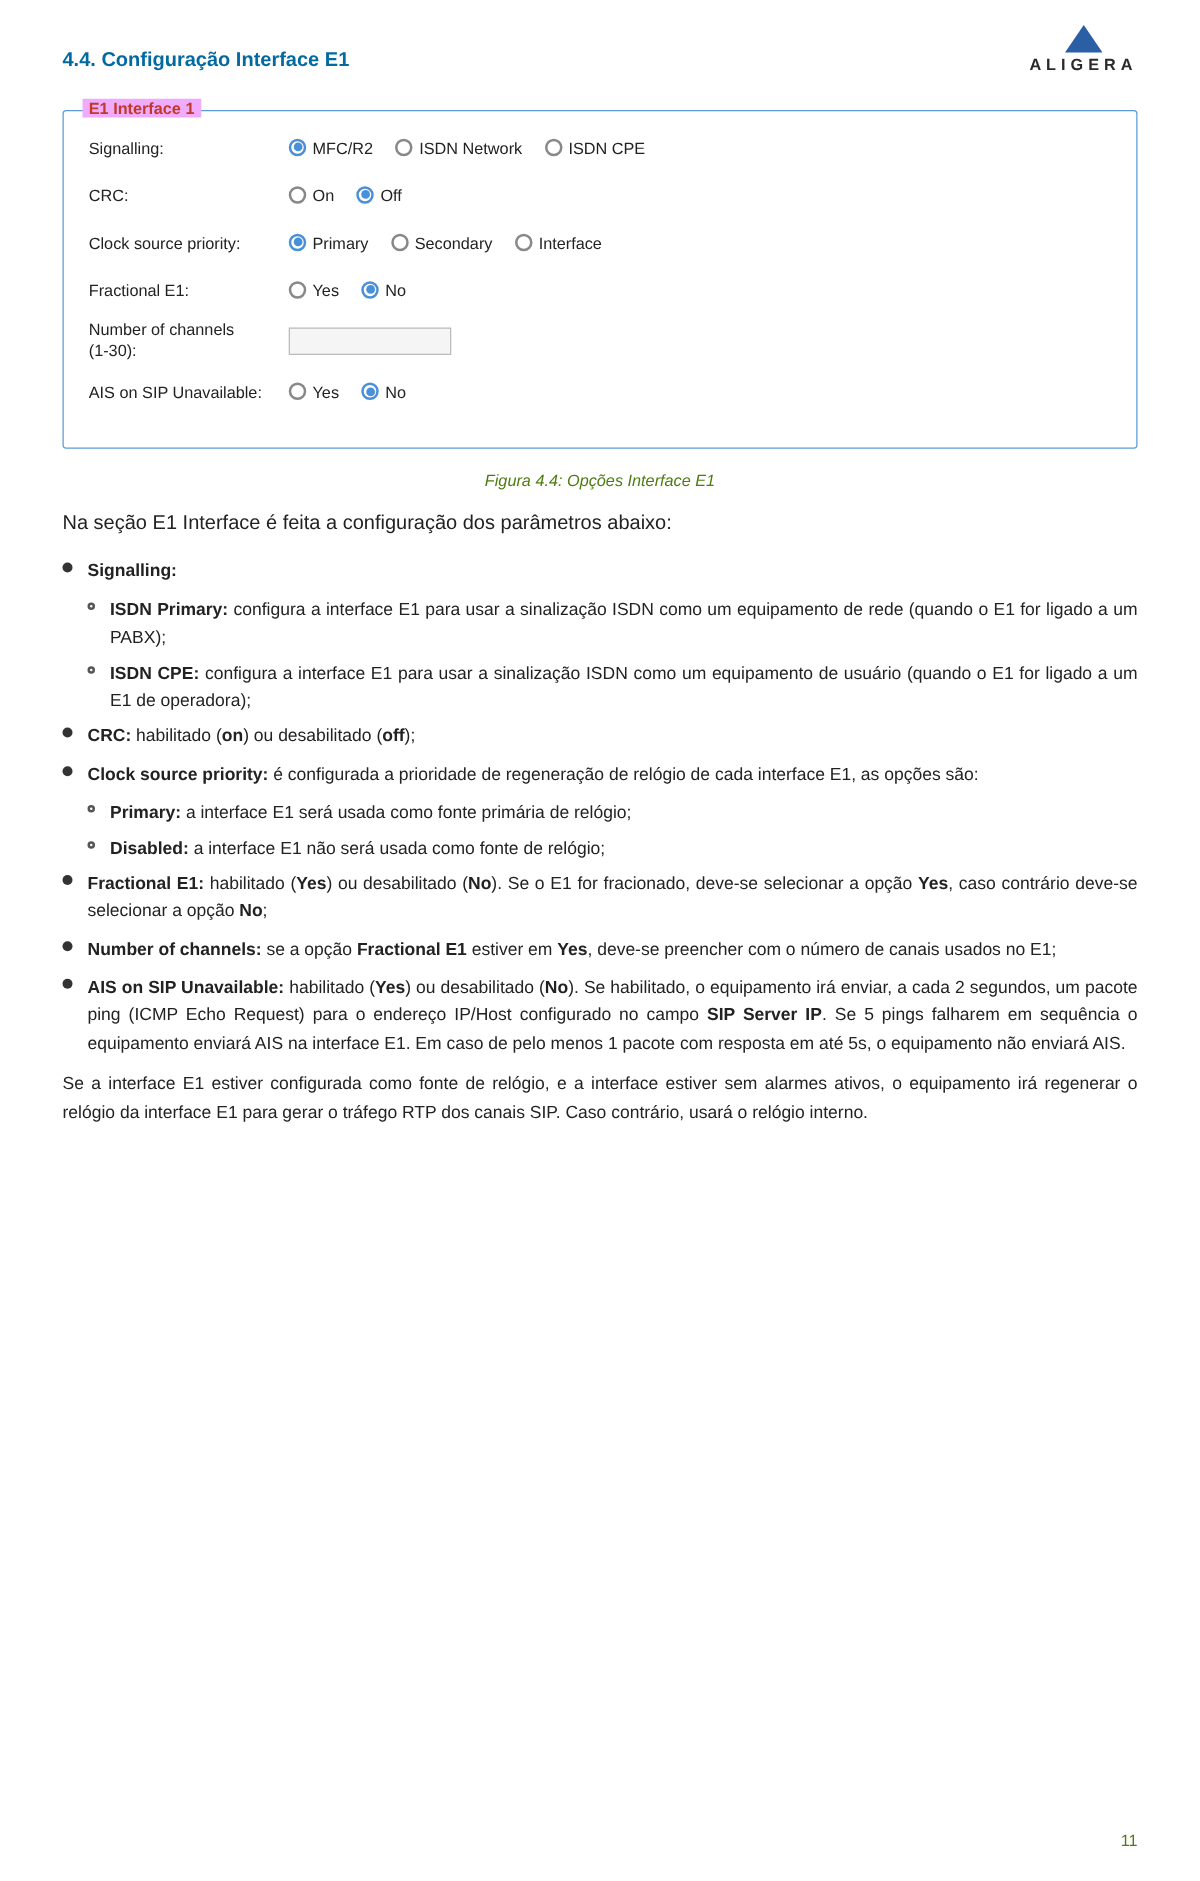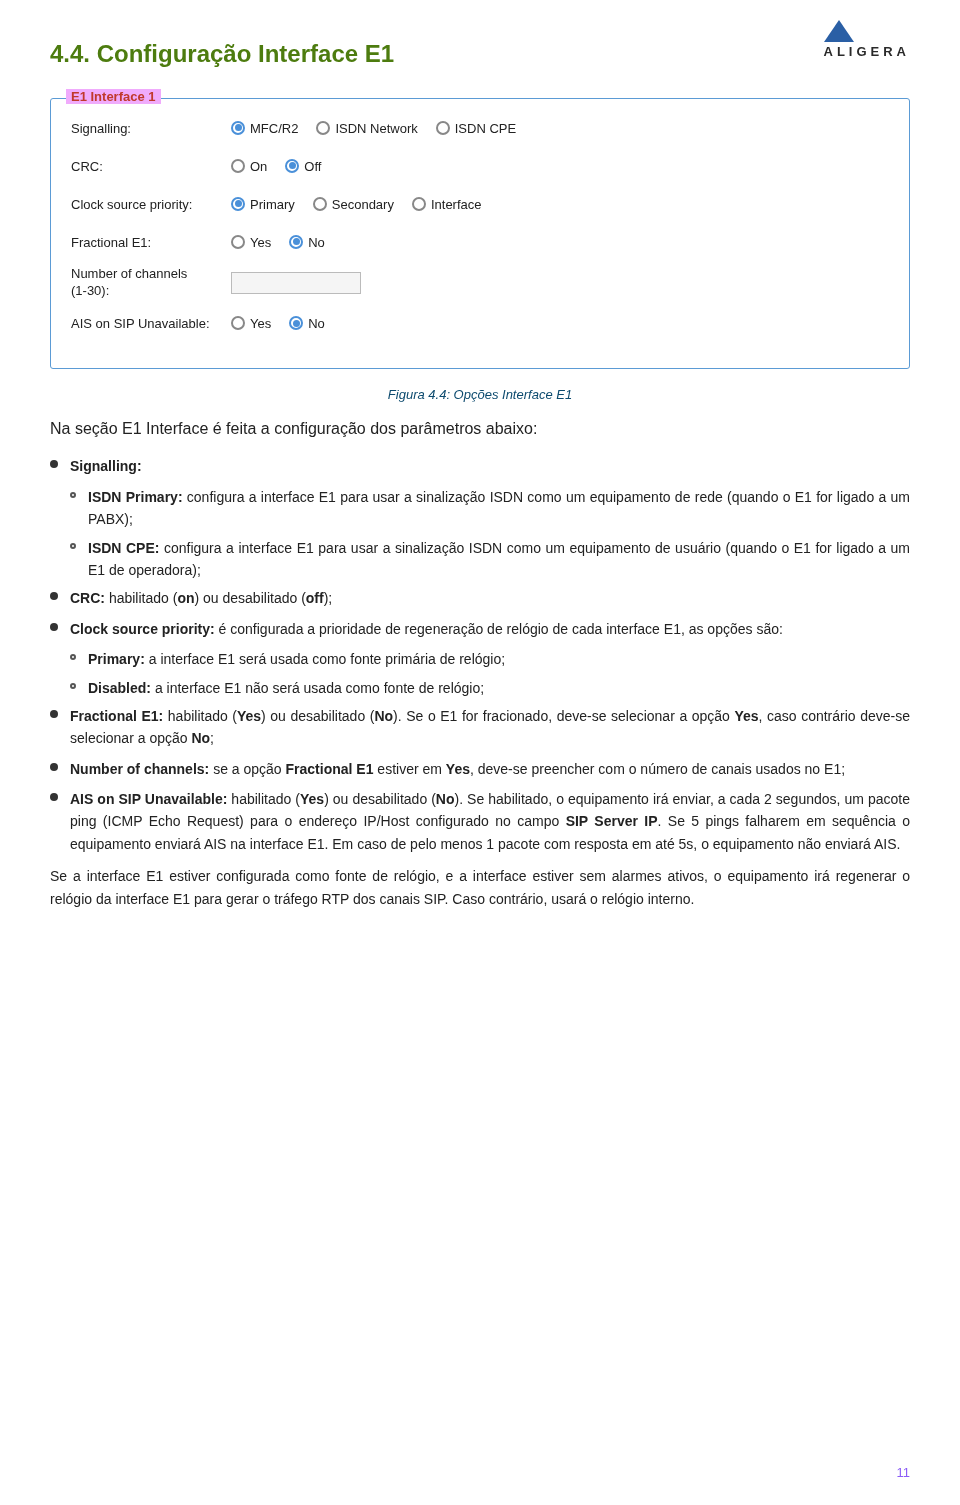--- a/index.html
+++ b/index.html
@@ -19,23 +19,23 @@
       position: absolute;
       top: 20px;
       right: 50px;
       display: flex;
       flex-direction: column;
       align-items: center;
     }
 
     
     .page-title {
-      font-size: 24px;
+      font-size: 16px;
       font-weight: bold;
-      color: #4d7c0f;
+      color: #0369a1;
       margin-bottom: 30px;
       margin-top: 10px;
     }
 
     
     .e1-box {
       border: 1px solid #5b9bd5;
       border-radius: 3px;
       padding: 15px 20px 20px 20px;
       margin-bottom: 18px;
@@ -114,21 +114,21 @@
       background: #f5f5f5;
       font-size: 13px;
       padding: 2px 5px;
     }
 
     
     .figure-caption {
       text-align: center;
       font-style: italic;
       font-size: 13px;
-      color: #0c4a6e;
+      color: #4d7c0f;
       margin-bottom: 14px;
     }
 
     
     .body-intro {
       font-size: 16px;
       color: #222;
       margin-bottom: 14px;
       line-height: 1.6;
     }
@@ -183,27 +183,28 @@
       text-align: justify;
       margin-bottom: 10px;
     }
 
     
     .page-number {
       position: absolute;
       bottom: 25px;
       right: 50px;
       font-size: 13px;
-      color: #8b5cf6;
+      color: #4d7c0f;
     }
 
     
     .logo-svg {
       display: flex;
       flex-direction: column;
+      align-items: center;
     }
     .logo-triangle {
       width: 0;
       height: 0;
       border-left: 15px solid transparent;
       border-right: 15px solid transparent;
       border-bottom: 22px solid #2a5fa5;
       margin-bottom: 2px;
     }
     .logo-wordmark {

